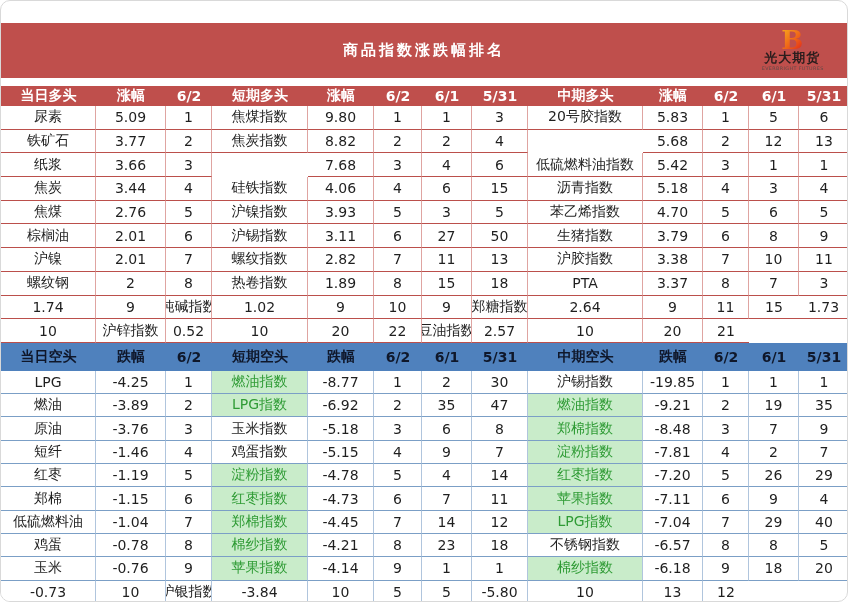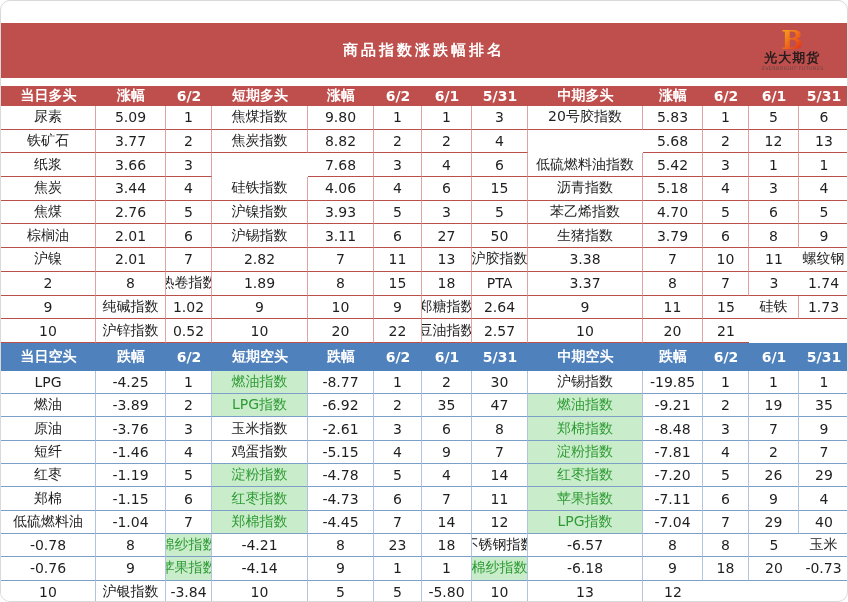--- a/index.html
+++ b/index.html
@@ -34,21 +34,21 @@
   }
   .grid.sec0{grid-template-rows:28px repeat(10,23.7px);}
   .grid.sec1{grid-template-rows:28px repeat(10,23.3px);}
   .cell{
     display:flex;align-items:center;justify-content:center;
     font-size:14px;color:#1f1f1f;box-sizing:border-box;overflow:hidden;white-space:nowrap;
     background:#fff;
   }
   
   .sec0 .cell.h{background:#bf4f4c;color:#fff;font-weight:bold;border:none;margin-top:8px;}
-  .sec1 .cell.h{background:#4f81bd;color:#ffffff;font-weight:bold;border:none;}
+  .sec1 .cell.h{background:#4f81bd;color:#0f172a;font-weight:bold;border:none;}
   
   .sec0 .cell.d{border-right:1px solid #dfa4a1;border-bottom:1px solid #bb4f4b;}
   .sec1 .cell.d{border-right:1px solid #b0c5dd;border-bottom:1px solid #7b9fc6;}
   .cell.c12{border-right:none !important;}
   
   .cell.hl-pink{background:#f9c8cd;color:#1d4ed8;margin-top:45px;}
   .cell.hl-green{background:#c9ecca;color:#2f9b35;}
   
   .footer{
     height:21px;box-sizing:border-box;display:flex;align-items:center;
@@ -158,20 +158,21 @@
       <div class="cell d c6">27</div>
       <div class="cell d c7">50</div>
       <div class="cell d c8">生猪指数</div>
       <div class="cell d c9">3.79</div>
       <div class="cell d c10">6</div>
       <div class="cell d c11">8</div>
       <div class="cell d c12">9</div>
       <div class="cell d c0">沪镍</div>
       <div class="cell d c1">2.01</div>
       <div class="cell d c2">7</div>
+      <div class="cell d c3">螺纹指数</div>
       <div class="cell d c4">2.82</div>
       <div class="cell d c5">7</div>
       <div class="cell d c6">11</div>
       <div class="cell d c7">13</div>
       <div class="cell d c8">沪胶指数</div>
       <div class="cell d c9">3.38</div>
       <div class="cell d c10">7</div>
       <div class="cell d c11">10</div>
       <div class="cell d c12">11</div>
       <div class="cell d c0">螺纹钢</div>
@@ -192,21 +193,20 @@
       <div class="cell d c3">纯碱指数</div>
       <div class="cell d c4">1.02</div>
       <div class="cell d c5">9</div>
       <div class="cell d c6">10</div>
       <div class="cell d c7">9</div>
       <div class="cell d c8">郑糖指数</div>
       <div class="cell d c9">2.64</div>
       <div class="cell d c10">9</div>
       <div class="cell d c11">11</div>
       <div class="cell d c12">15</div>
-      <div class="cell d c0">硅铁</div>
       <div class="cell d c1">1.73</div>
       <div class="cell d c2">10</div>
       <div class="cell d c3">沪锌指数</div>
       <div class="cell d c4">0.52</div>
       <div class="cell d c5">10</div>
       <div class="cell d c6">20</div>
       <div class="cell d c7">22</div>
       <div class="cell d c8">豆油指数</div>
       <div class="cell d c9">2.57</div>
       <div class="cell d c10">10</div>
@@ -251,21 +251,21 @@
       <div class="cell d c7">47</div>
       <div class="cell d c8 hl-green">燃油指数</div>
       <div class="cell d c9">-9.21</div>
       <div class="cell d c10">2</div>
       <div class="cell d c11">19</div>
       <div class="cell d c12">35</div>
       <div class="cell d c0">原油</div>
       <div class="cell d c1">-3.76</div>
       <div class="cell d c2">3</div>
       <div class="cell d c3">玉米指数</div>
-      <div class="cell d c4">-2.61</div>
+      <div class="cell d c4">-5.18</div>
       <div class="cell d c5">3</div>
       <div class="cell d c6">6</div>
       <div class="cell d c7">8</div>
       <div class="cell d c8 hl-green">郑棉指数</div>
       <div class="cell d c9">-8.48</div>
       <div class="cell d c10">3</div>
       <div class="cell d c11">7</div>
       <div class="cell d c12">9</div>
       <div class="cell d c0">短纤</div>
       <div class="cell d c1">-1.46</div>
@@ -312,20 +312,21 @@
       <div class="cell d c3 hl-green">郑棉指数</div>
       <div class="cell d c4">-4.45</div>
       <div class="cell d c5">7</div>
       <div class="cell d c6">14</div>
       <div class="cell d c7">12</div>
       <div class="cell d c8 hl-green">LPG指数</div>
       <div class="cell d c9">-7.04</div>
       <div class="cell d c10">7</div>
       <div class="cell d c11">29</div>
       <div class="cell d c12">40</div>
+      <div class="cell d c0">鸡蛋</div>
       <div class="cell d c1">-0.78</div>
       <div class="cell d c2">8</div>
       <div class="cell d c3 hl-green">棉纱指数</div>
       <div class="cell d c4">-4.21</div>
       <div class="cell d c5">8</div>
       <div class="cell d c6">23</div>
       <div class="cell d c7">18</div>
       <div class="cell d c8">不锈钢指数</div>
       <div class="cell d c9">-6.57</div>
       <div class="cell d c10">8</div>

